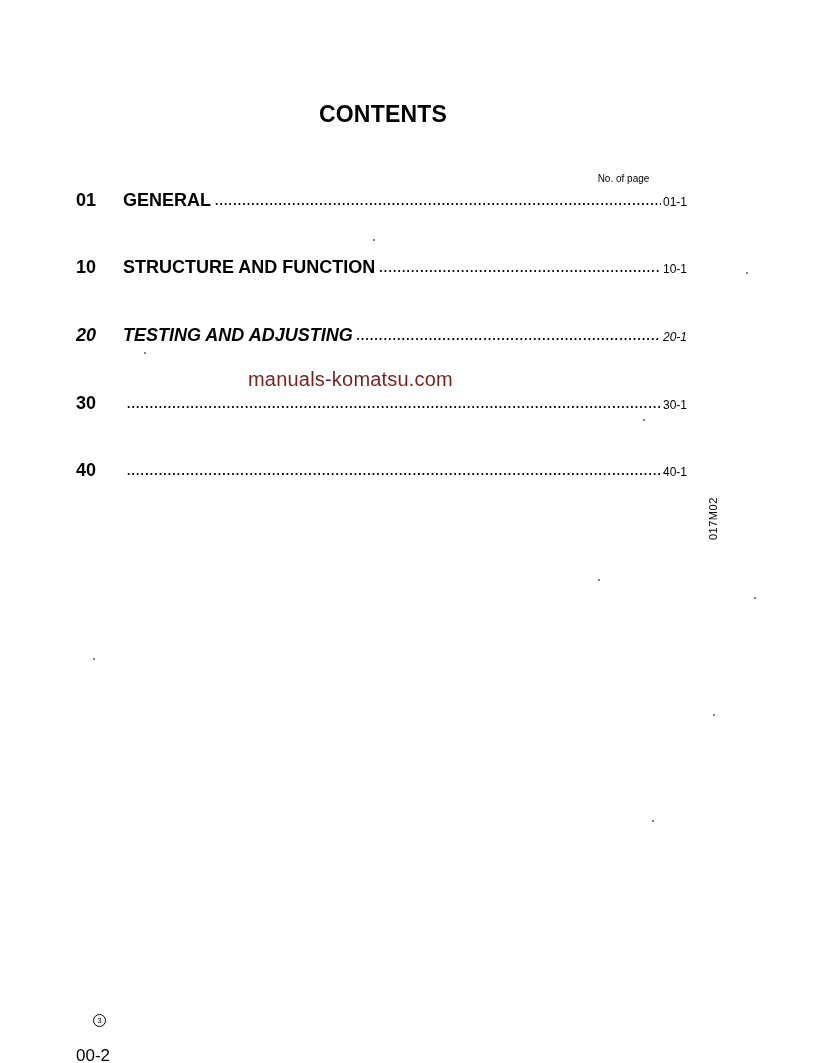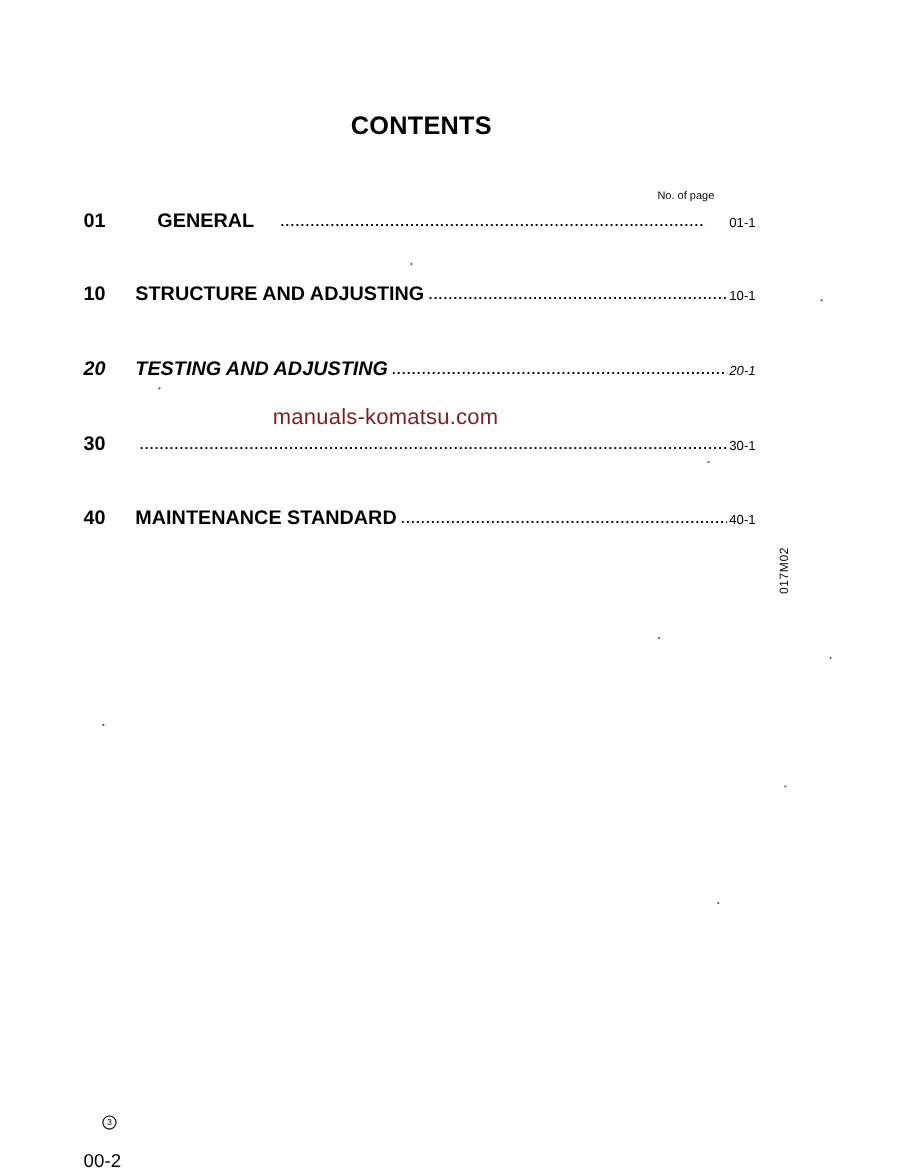--- a/index.html
+++ b/index.html
@@ -116,30 +116,30 @@
     }
   </style>
 </head>
 <body>
 
 <div>
   <div class="title">CONTENTS</div>
 
   <div class="col-header">No. of page</div>
 
-  <div class="toc-row" style="top:190px;gap:20px;">
+  <div class="toc-row" style="top:190px;">
     <span class="toc-num">01</span>
     <span class="toc-label">GENERAL</span>
     <span class="toc-dots"></span>
     <span class="toc-page">01-1</span>
   </div>
 
   <div class="toc-row" style="top:257px;">
     <span class="toc-num">10</span>
-    <span class="toc-label">STRUCTURE AND ADJUSTING</span>
+    <span class="toc-label">STRUCTURE AND FUNCTION</span>
     <span class="toc-dots"></span>
     <span class="toc-page">10-1</span>
   </div>
 
   <div class="toc-row" style="top:325px;font-style:italic;">
     <span class="toc-num">20</span>
     <span class="toc-label">TESTING AND ADJUSTING</span>
     <span class="toc-dots"></span>
     <span class="toc-page">20-1</span>
   </div>
@@ -147,21 +147,20 @@
   <div class="watermark">manuals-komatsu.com</div>
 
   <div class="toc-row" style="top:393px;">
     <span class="toc-num">30</span>
     <span class="toc-dots"></span>
     <span class="toc-page">30-1</span>
   </div>
 
   <div class="toc-row" style="top:460px;">
     <span class="toc-num">40</span>
-    <span class="toc-label">MAINTENANCE STANDARD</span>
     <span class="toc-dots"></span>
     <span class="toc-page">40-1</span>
   </div>
 
   <div class="code-vertical">017M02</div>
 
   <div class="page-num">00-2</div>
   <div class="rev-mark">3</div>
 
   <div class="speck" style="left:373px;top:239px;"></div>

